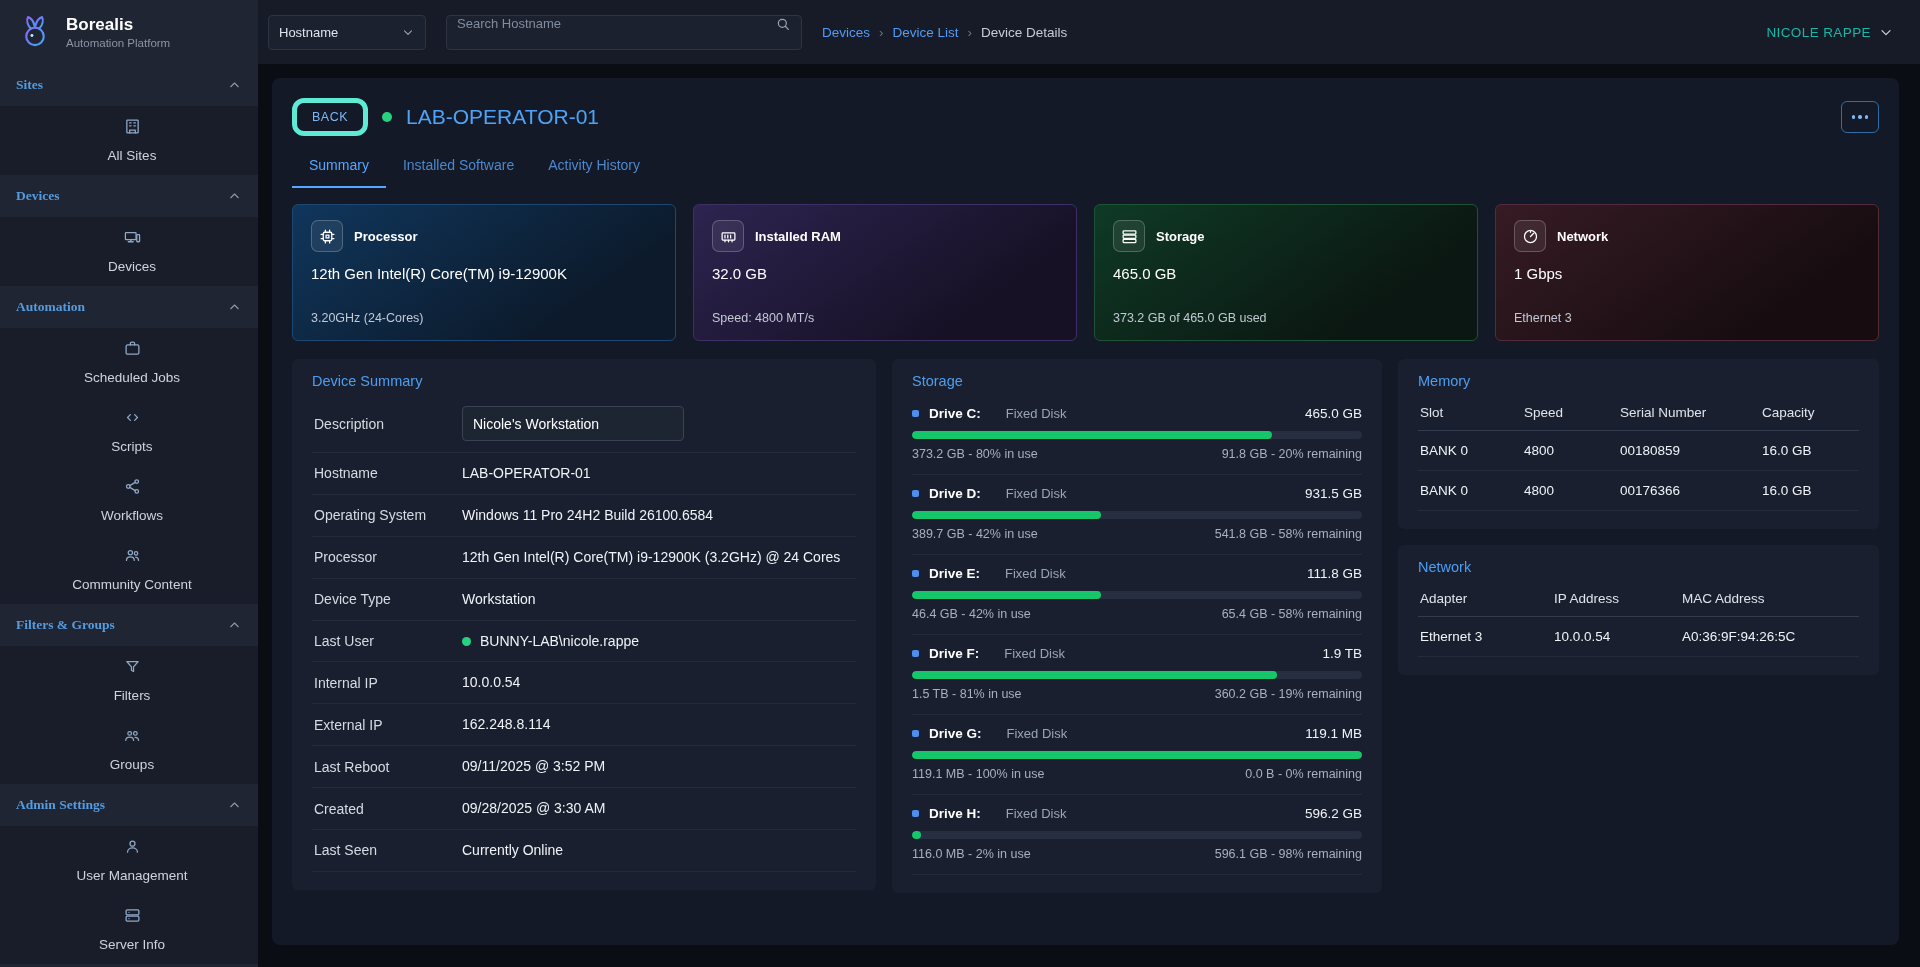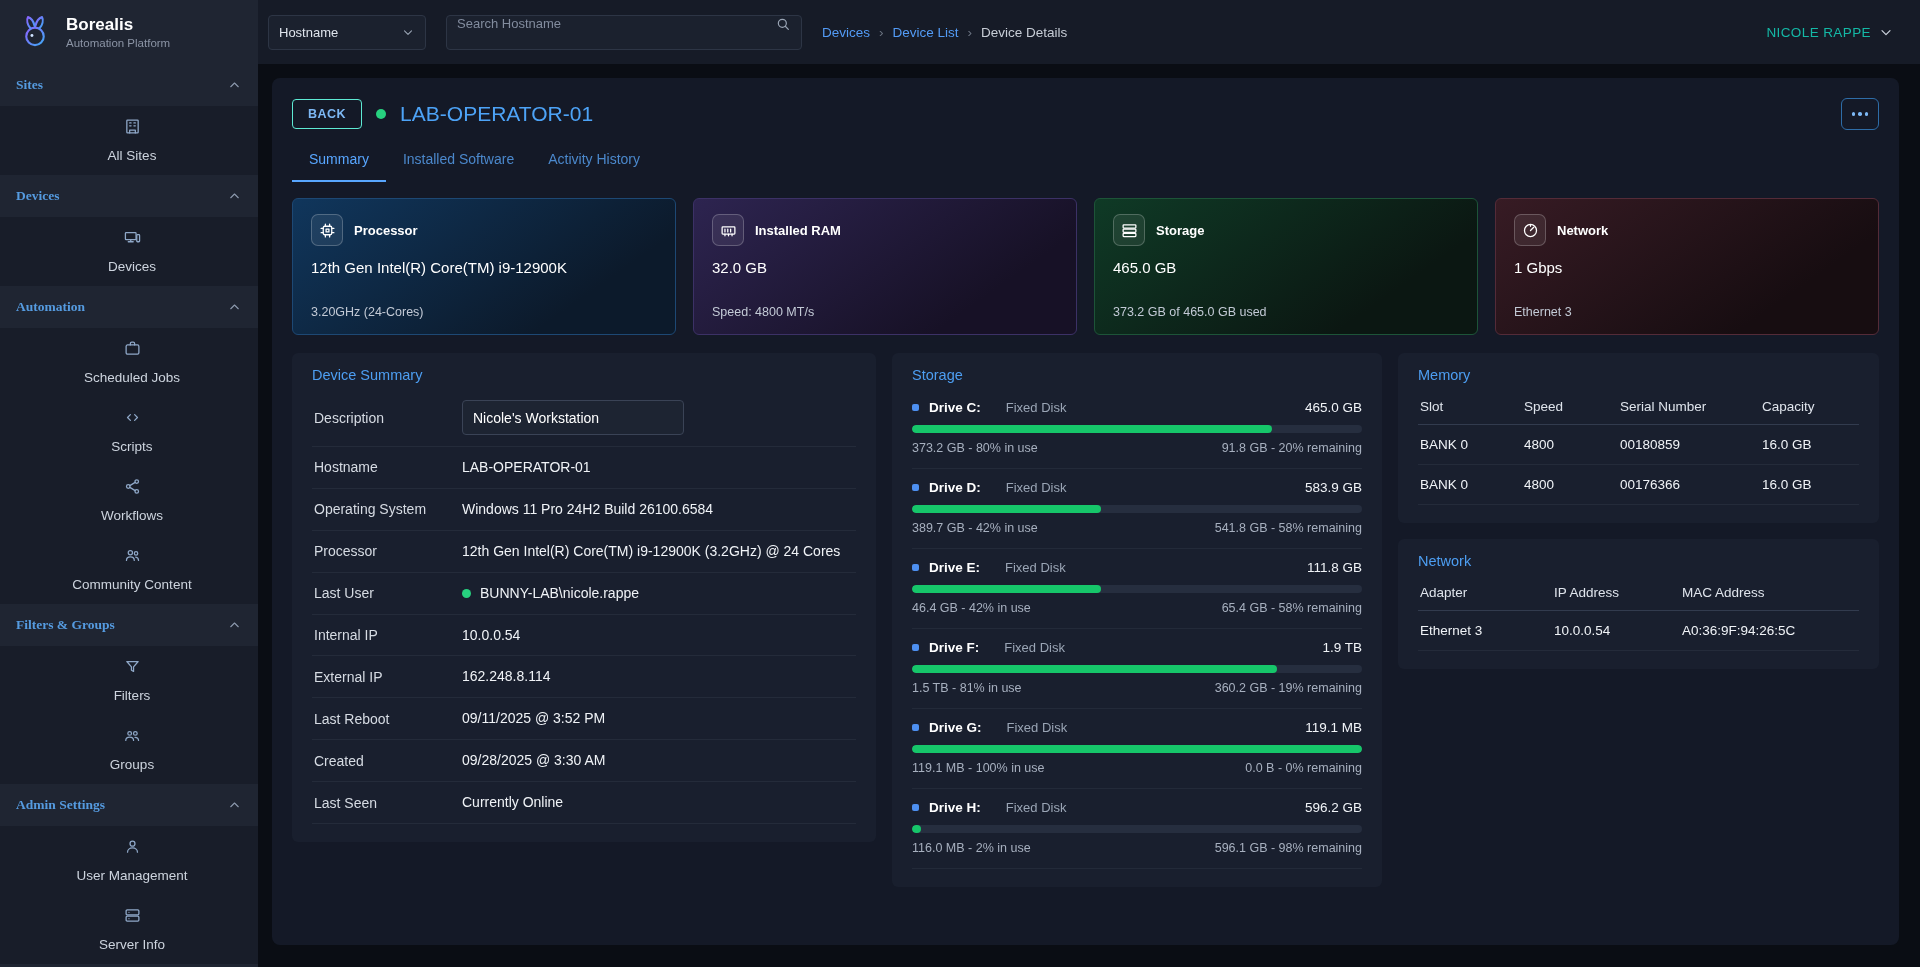--- a/index.html
+++ b/index.html
@@ -41,21 +41,21 @@
   .crumb-sep { color:#6b7381; }
   .crumb-current { color:#c7cdd6; }
   .usermenu { margin-left:auto; display:flex; align-items:center; gap:7px; cursor:pointer; }
   .usermenu .name { font-size:13.5px; font-weight:normal; letter-spacing:.4px; color:#14b8a6; }
   .usermenu .chev { width:16px; height:16px; color:#cdd4de; }
 
   .page { flex:1; padding:14px 21px 22px 14px; min-height:0; }
   .panel { background:#141927; border-radius:8px; height:100%; padding:20px; overflow:hidden; }
 
   .dev-header { display:flex; align-items:center; gap:14px; }
-  .back-btn { background:transparent; border:1px solid #5eead4; color:#7db8f5; font-family:inherit; font-size:12.5px; font-weight:bold; letter-spacing:.5px; padding:7px 15px; border-radius:4px; cursor:pointer; }
+  .back-btn { background:transparent; border:5px solid #5eead4; color:#7db8f5; font-family:inherit; font-size:12.5px; font-weight:normal; letter-spacing:.5px; padding:7px 15px; border-radius:12px; cursor:pointer; }
   .dot { width:10px; height:10px; border-radius:50%; background:#27d17f; }
   .dev-title { font-size:21px; font-weight:500; color:#4da3f7; margin-right:auto; }
   .more-btn { width:38px; height:32px; background:transparent; border:1px solid #2e6da8; border-radius:6px; display:flex; align-items:center; justify-content:center; gap:3px; cursor:pointer; }
   .more-btn b { width:3.5px; height:3.5px; border-radius:50%; background:#7db8f5; }
 
   .tabs { display:flex; margin-top:8px; }
   .tab { padding:13px 17px; font-size:14px; color:#4b88cc; cursor:pointer; border-bottom:2px solid transparent; }
   .tab.active { color:#58a6ff; border-bottom-color:#58a6ff; }
 
   .stats { display:grid; grid-template-columns:repeat(4,1fr); gap:17px; margin-top:16px; }
@@ -382,20 +382,24 @@
           </div>
           <div class="ds-row">
             <span class="ds-label">Operating System</span>
             <span class="ds-value">Windows 11 Pro 24H2 Build 26100.6584</span>
           </div>
           <div class="ds-row">
             <span class="ds-label">Processor</span>
             <span class="ds-value">12th Gen Intel(R) Core(TM) i9-12900K (3.2GHz) @ 24 Cores</span>
           </div>
           <div class="ds-row">
+            <span class="ds-label">Device Type</span>
+            <span class="ds-value">Workstation</span>
+          </div>
+          <div class="ds-row">
             <span class="ds-label">Last User</span>
             <span class="ds-value user-cell">
               <span class="dot-sm"></span>
               <span>BUNNY-LAB\nicole.rappe</span>
             </span>
           </div>
           <div class="ds-row">
             <span class="ds-label">Internal IP</span>
             <span class="ds-value">10.0.0.54</span>
           </div>
@@ -434,21 +438,21 @@
               <span>373.2 GB - 80% in use</span>
               <span>91.8 GB - 20% remaining</span>
             </div>
           </div>
 
           <div class="drive">
             <div class="drive-head">
               <span class="bullet"></span>
               <span class="drive-name">Drive D:</span>
               <span class="drive-type">Fixed Disk</span>
-              <span class="drive-size">583.9 GB</span>
+              <span class="drive-size">931.5 GB</span>
             </div>
             <div class="bar">
                 <div class="bar-fill" style="width: 42%;"></div>
               </div>
             <div class="drive-sub">
               <span>389.7 GB - 42% in use</span>
               <span>541.8 GB - 58% remaining</span>
             </div>
           </div>
 

